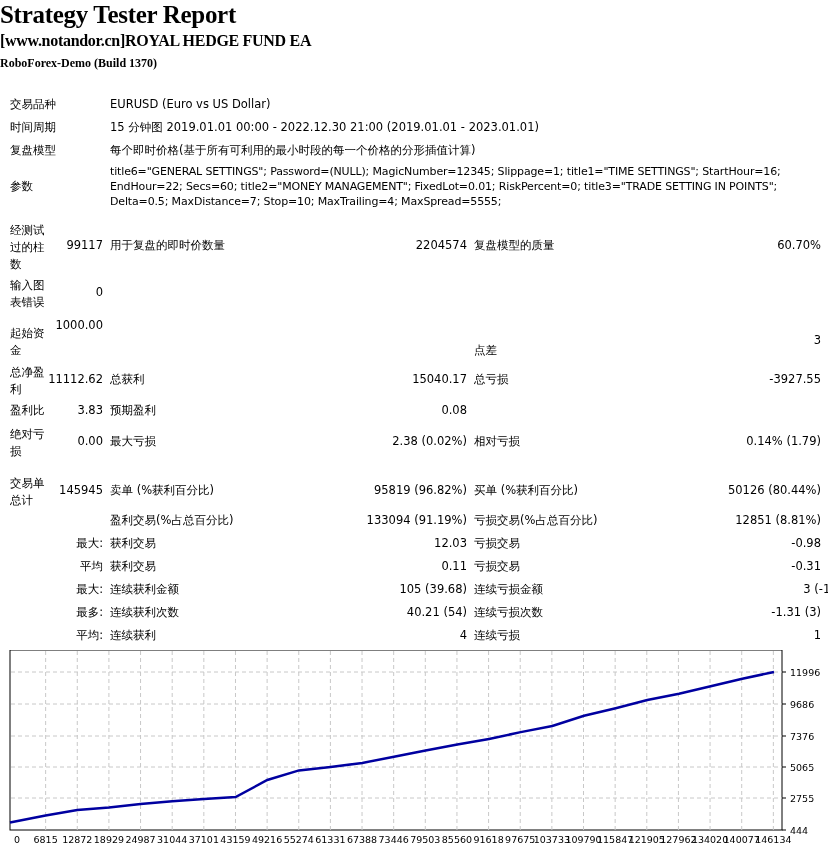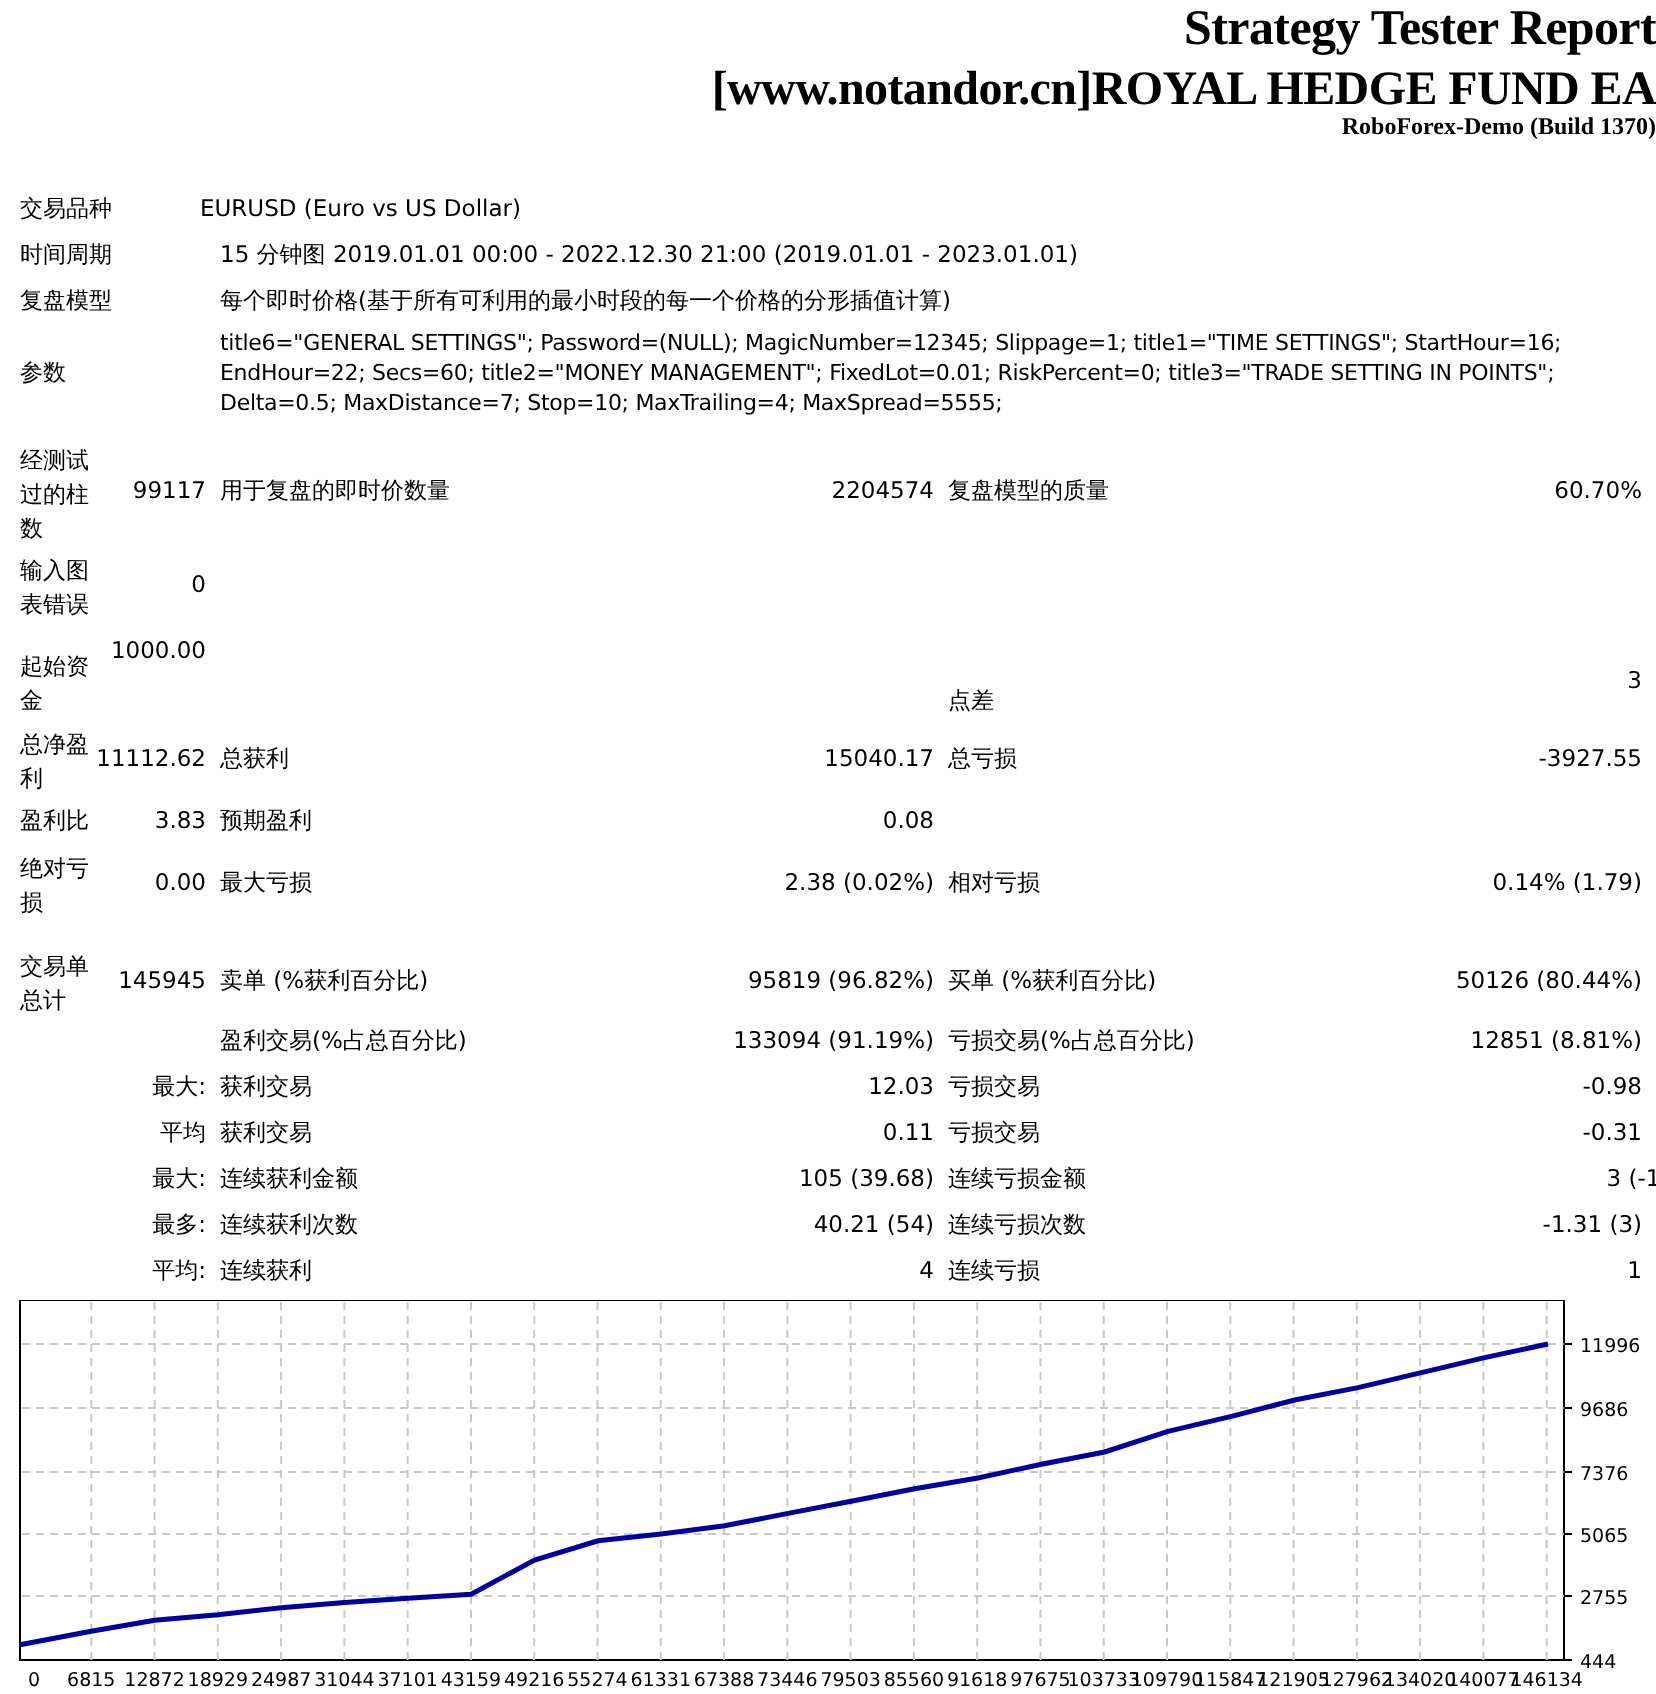--- a/index.html
+++ b/index.html
@@ -1,33 +1,33 @@
 <!DOCTYPE html>
 <html><head>
   <meta charset="utf-8">
   <style>
     html, body { margin:0; padding:0; background:#fff; }
     body { width:828px; height:847px; position:relative; overflow:hidden; font-family:"DejaVu Sans", sans-serif; color:#000; }
-    .hdr { text-align:right; font-family:"Liberation Serif", serif; font-weight:bold; }
+    .hdr { text-align:left; font-family:"Liberation Serif", serif; font-weight:bold; }
     .h1 { position:absolute; left:0; width:828px; top:1px; font-size:25px; letter-spacing:-0.3px; }
-    .h2 { position:absolute; left:0; width:828px; top:32px; font-size:24px; letter-spacing:-0.3px; }
+    .h2 { position:absolute; left:0; width:828px; top:32px; font-size:16px; letter-spacing:-0.3px; }
     .h3 { position:absolute; left:0; width:828px; top:56px; font-size:12px; }
     .t { position:absolute; font-size:11.5px; line-height:15px; white-space:nowrap; }
     .r { text-align:right; }
     #chart { position:absolute; left:8px; top:650px; }
   </style>
 </head>
 <body>
 
 <div class="hdr h1">Strategy Tester Report</div>
 <div class="hdr h2">[www.notandor.cn]ROYAL HEDGE FUND EA</div>
 <div class="hdr h3">RoboForex-Demo (Build 1370)</div>
 
 <div class="t" style="left:10px;top:97px">交易品种</div>
-<div class="t" style="left:100px;top:97px">EURUSD (Euro vs US Dollar)</div>
+<div class="t" style="left:110px;top:97px">EURUSD (Euro vs US Dollar)</div>
 
 <div class="t" style="left:10px;top:120px">时间周期</div>
 <div class="t" style="left:110px;top:120px">15 分钟图 2019.01.01 00:00 - 2022.12.30 21:00 (2019.01.01 - 2023.01.01)</div>
 
 <div class="t" style="left:10px;top:143px">复盘模型</div>
 <div class="t" style="left:110px;top:143px">每个即时价格(基于所有可利用的最小时段的每一个价格的分形插值计算)</div>
 
 <div class="t" style="left:10px;top:179px">参数</div>
 <div class="t" style="left:110px;top:164px;font-size:11px;letter-spacing:-0.15px">title6="GENERAL SETTINGS"; Password=(NULL); MagicNumber=12345; Slippage=1; title1="TIME SETTINGS"; StartHour=16;</div>
 <div class="t" style="left:110px;top:179px;font-size:11px;letter-spacing:-0.15px">EndHour=22; Secs=60; title2="MONEY MANAGEMENT"; FixedLot=0.01; RiskPercent=0; title3="TRADE SETTING IN POINTS";</div>

